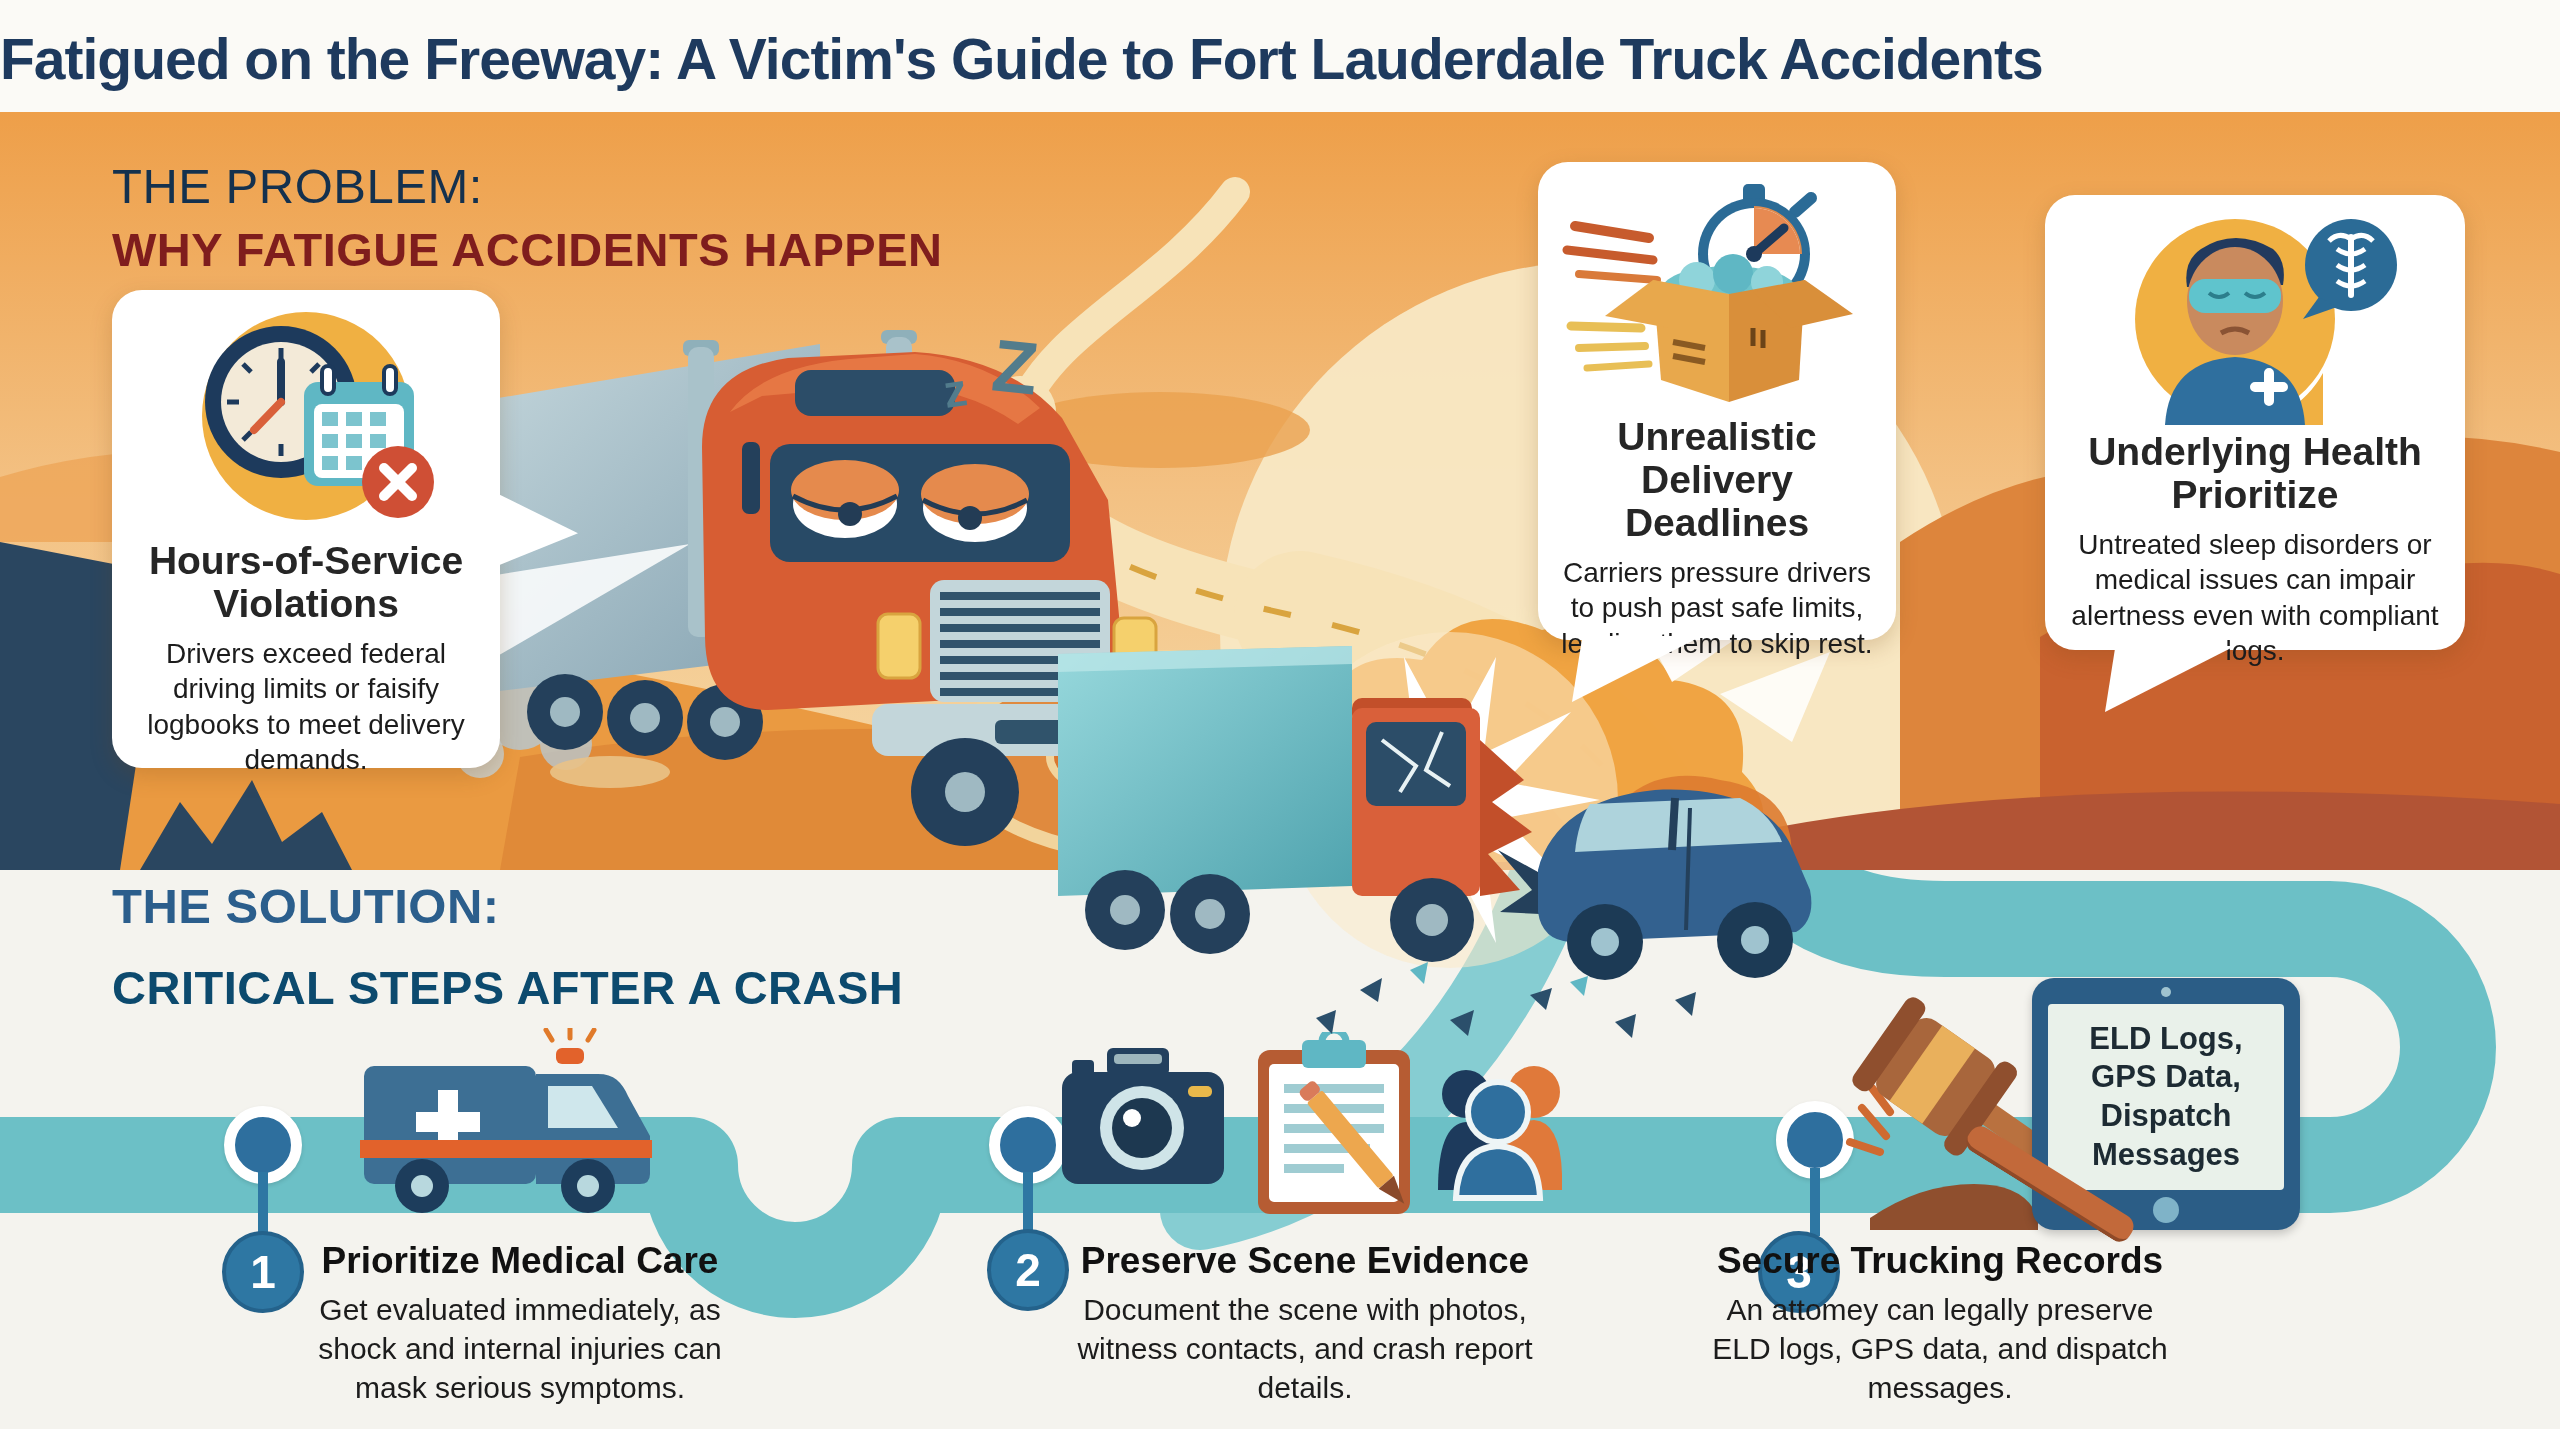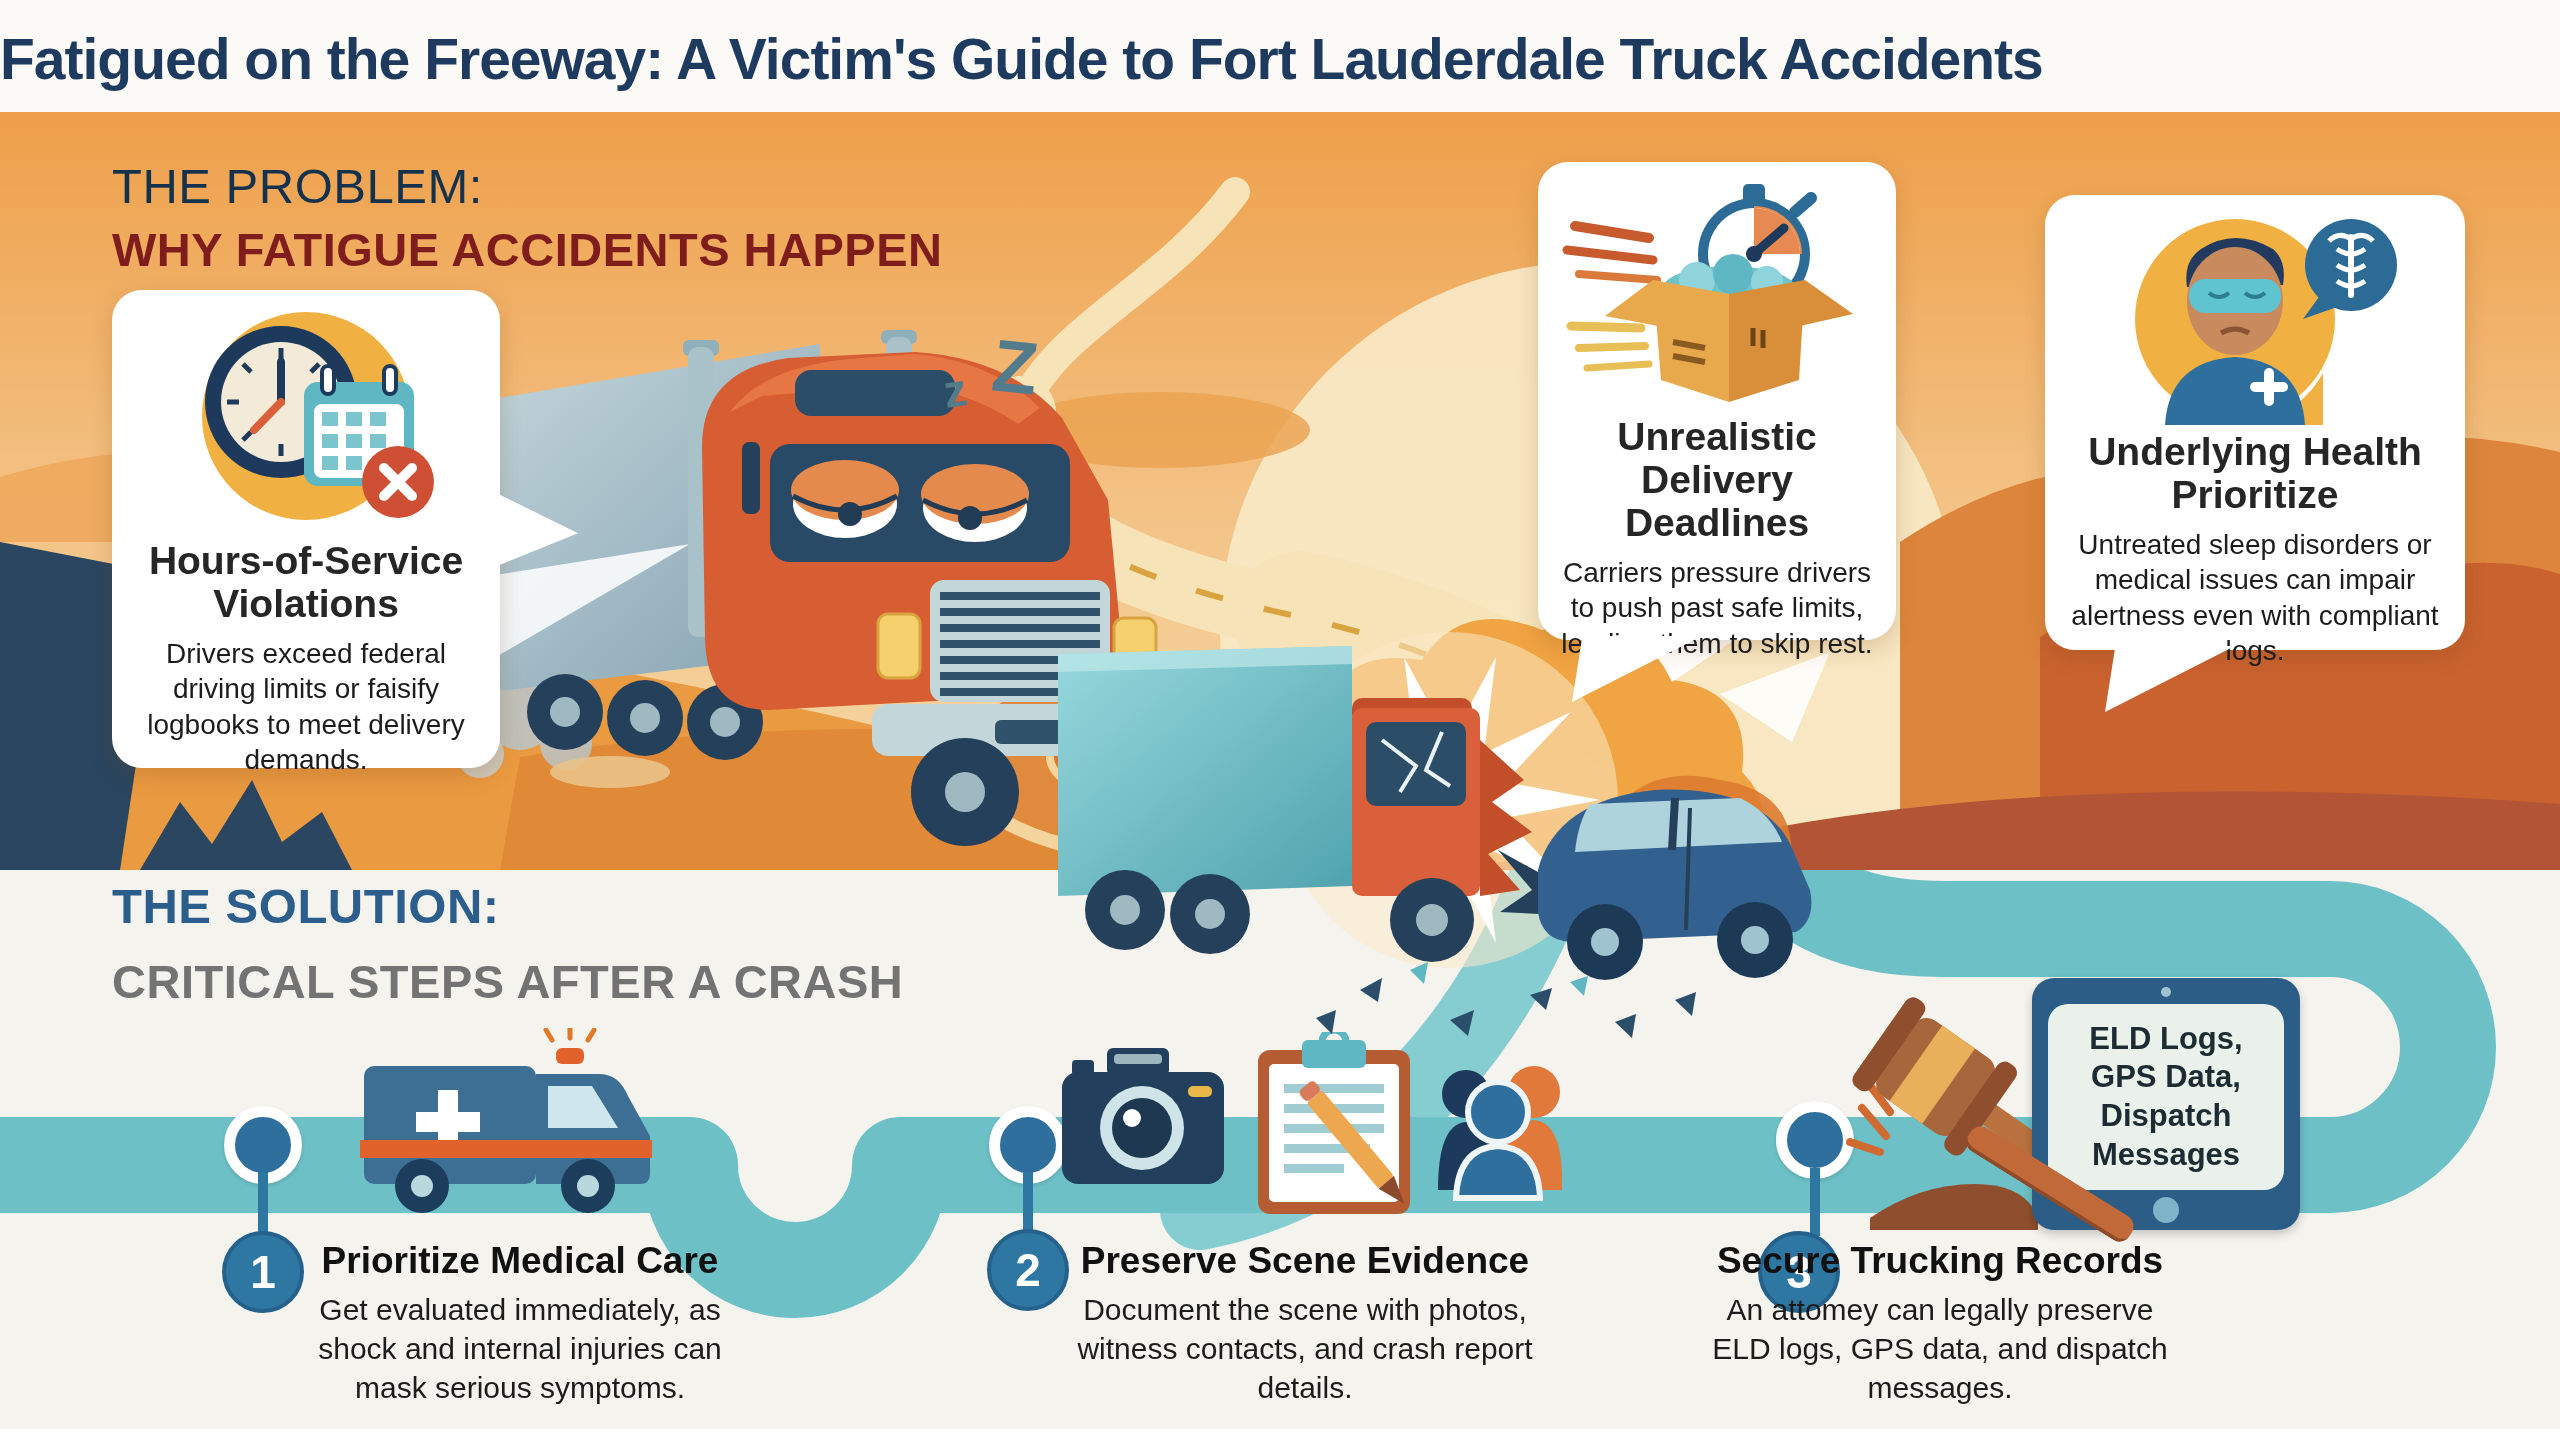--- a/index.html
+++ b/index.html
@@ -24,39 +24,39 @@
   .tail-right{right:-78px;top:196px;width:96px;height:86px;
     clip-path:polygon(0 0,100% 55%,0 100%);}
   .tail-bl{left:34px;bottom:-62px;width:130px;height:66px;
     clip-path:polygon(0 100%,8% 0,100% 0);}
   
   .crash{position:absolute;left:1030px;top:590px;z-index:3;pointer-events:none;}
   
   .solution{position:absolute;left:0;top:870px;width:2124px;height:559px;background:#f4f3ee;z-index:1;}
   .solution-heading{position:absolute;left:112px;top:8px;z-index:3;}
   .sh1{font-size:49px;font-weight:bold;color:#2b5e8c;letter-spacing:.5px;}
-  .sh2{font-size:47px;font-weight:bold;color:#737373;margin-top:20px;letter-spacing:.5px;}
+  .sh2{font-size:47px;font-weight:bold;color:#0c4a6e;margin-top:26px;letter-spacing:.5px;}
   .band{position:absolute;left:0;top:0;z-index:1;}
   .node{position:absolute;width:56px;height:56px;border-radius:50%;
     background:#2e6f9e;border:11px solid #fff;z-index:2;box-shadow:0 2px 4px rgba(0,0,0,.12);}
   .stem{position:absolute;width:10px;background:#2e77a3;z-index:2;}
   .badge{position:absolute;width:74px;height:74px;border-radius:50%;background:#2e77a3;
     border:4px solid #24628b;color:#fff;font-size:46px;font-weight:bold;text-align:center;
     line-height:74px;z-index:3;}
   .step-text{position:absolute;text-align:center;z-index:3;}
   .step-title{font-size:37px;font-weight:bold;color:#111;}
   .step-body{font-size:30px;line-height:1.3;color:#1c1c1c;margin-top:8px;}
   .step-icon{position:absolute;z-index:3;}
   
   .tablet{position:absolute;left:2032px;top:108px;width:268px;height:252px;background:#2b5d86;
     border-radius:22px;z-index:3;box-shadow:0 4px 10px rgba(0,0,0,.2);}
   .tablet-cam{position:absolute;left:50%;top:9px;width:10px;height:10px;margin-left:-5px;
     border-radius:50%;background:#9fc3cf;}
   .tablet-screen{position:absolute;left:16px;right:16px;top:26px;bottom:40px;background:#e9f1ea;
-    border-radius:20px;display:flex;align-items:center;justify-content:center;padding:6px;}
+    border-radius:4px;display:flex;align-items:center;justify-content:center;padding:6px;}
   .tablet-screen div{font-size:31px;font-weight:bold;color:#1d2b33;text-align:center;line-height:1.25;}
   .tablet-home{position:absolute;left:50%;bottom:7px;width:26px;height:26px;margin-left:-13px;
     border-radius:50%;background:#7fb3c8;}
   .stylus{position:absolute;left:1955px;top:300px;width:190px;height:24px;background:#c2693a;
     border-radius:12px;transform:rotate(32deg);z-index:4;border-bottom:4px solid #8f4a28;}
 </style>
 </head>
 <body>
 
 <div class="canvas">

